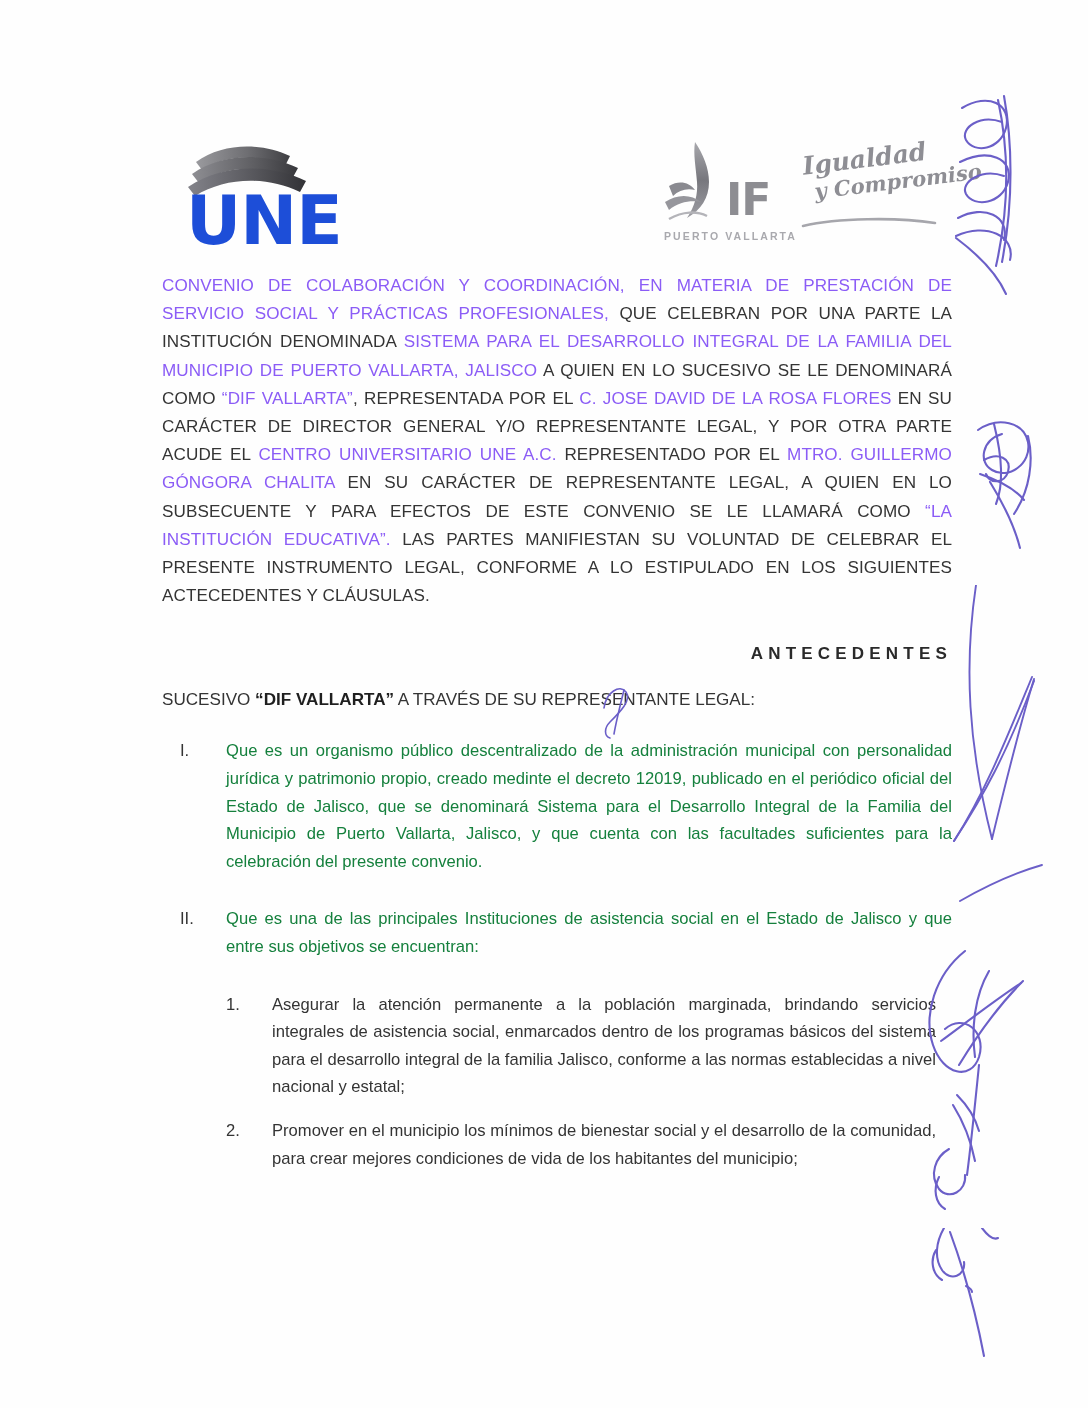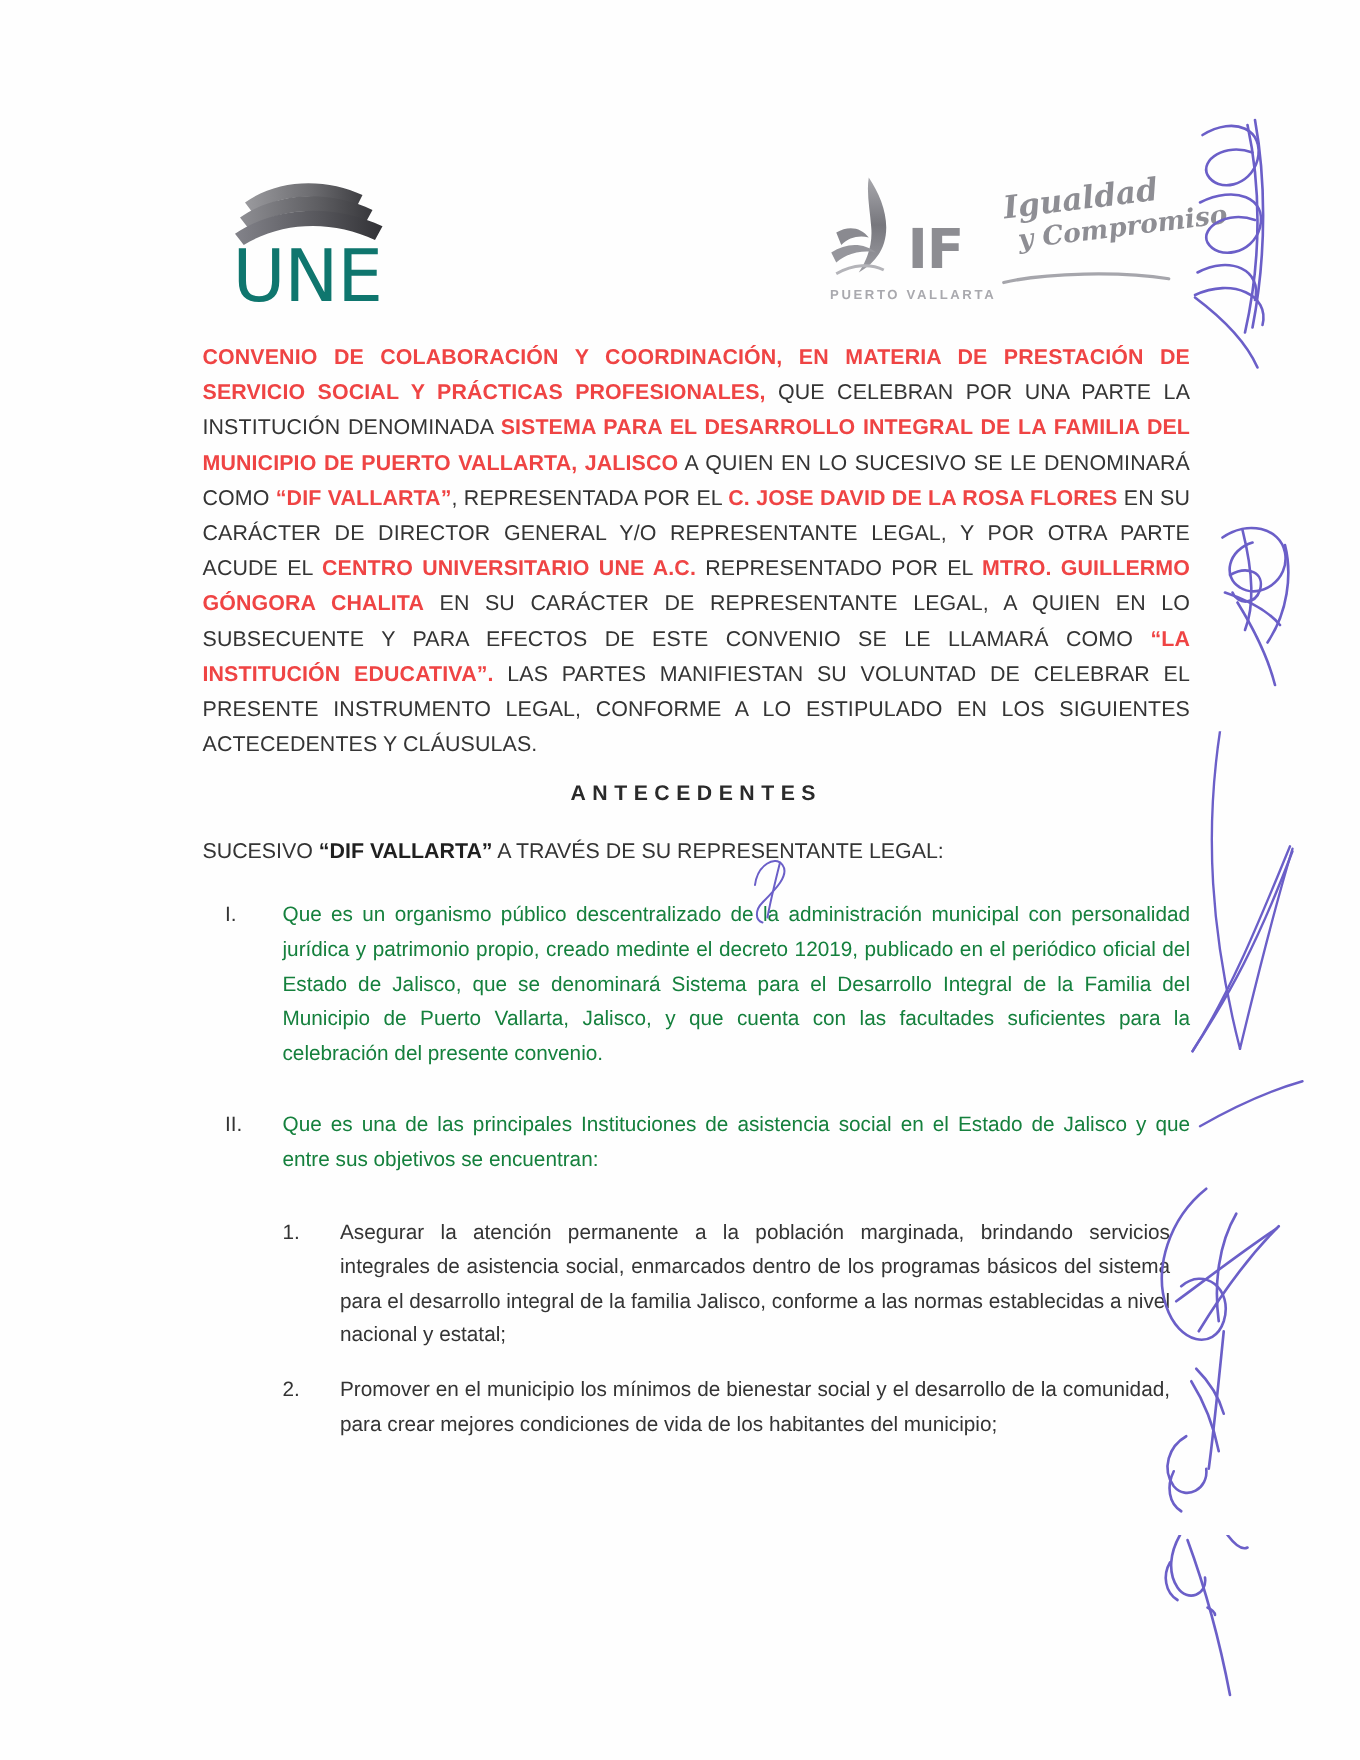--- a/index.html
+++ b/index.html
@@ -33,24 +33,24 @@
     top: 6px;
     width: 170px;
     height: 108px;
   }
   .une-swooshes { position: absolute; left: 0; top: 0; }
   .une-word {
     position: absolute;
     left: 0;
     top: 48px;
     font-family: "DejaVu Sans", sans-serif;
-    font-weight: 400;
-    font-size: 58px;
+    font-weight: 700;
+    font-size: 68px;
     letter-spacing: -1px;
-    color: #0f766e;
+    color: #1d4ed8;
     line-height: 58px;
   }
 
   
   .dif-logo {
     position: absolute;
     left: 663px;
     top: 2px;
     width: 130px;
     height: 112px;
@@ -123,25 +123,25 @@
   }
   .lead {
     text-align: justify;
     text-justify: inter-word;
     font-size: 17.1px;
     line-height: 28.2px;
     letter-spacing: 0.1px;
     color: #343434;
     margin: 0;
   }
-  .lead b { font-weight: 700; color: #ef4444; }
+  .lead b { font-weight: 400; color: #8b5cf6; }
 
   .section-title {
-    margin: 15px 0 0 0;
-    text-align: center;
+    margin: 34px 0 0 0;
+    text-align: right;
     font-size: 17px;
     font-weight: 700;
     letter-spacing: 5.2px;
     color: #2a2a2a;
   }
 
   .declara {
     margin: 22px 0 0 0;
     font-size: 17.1px;
     line-height: 27px;

